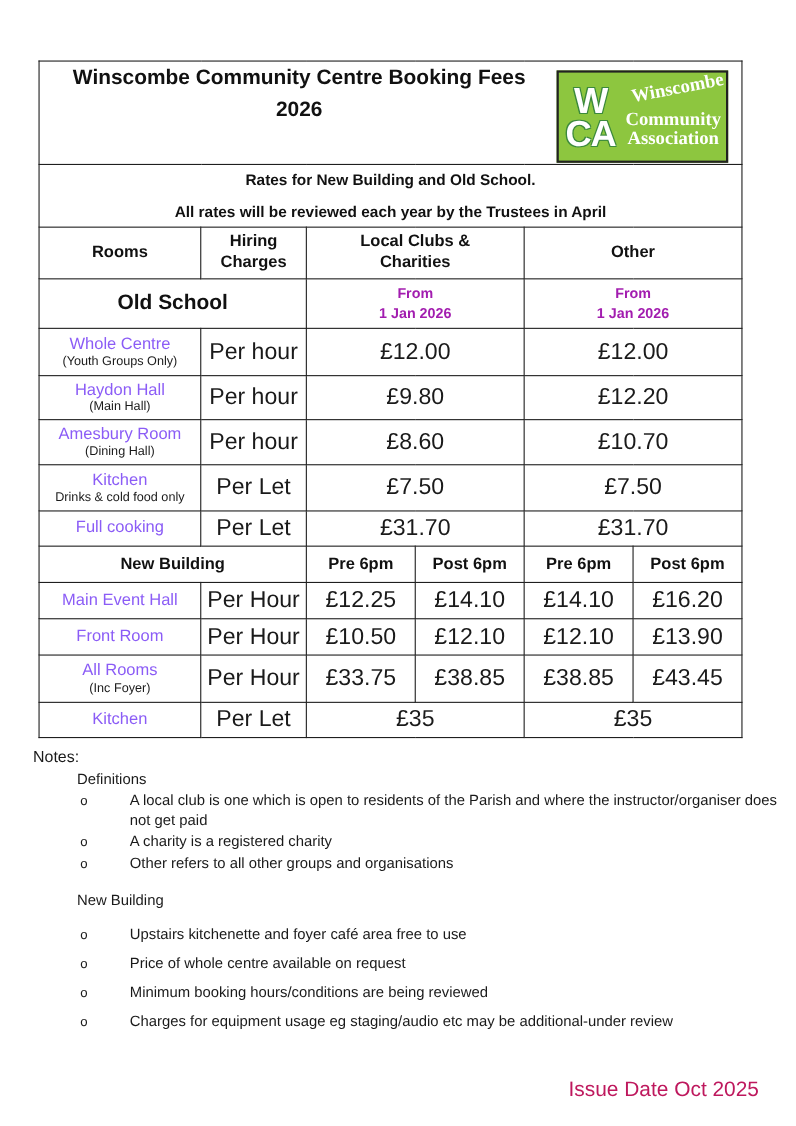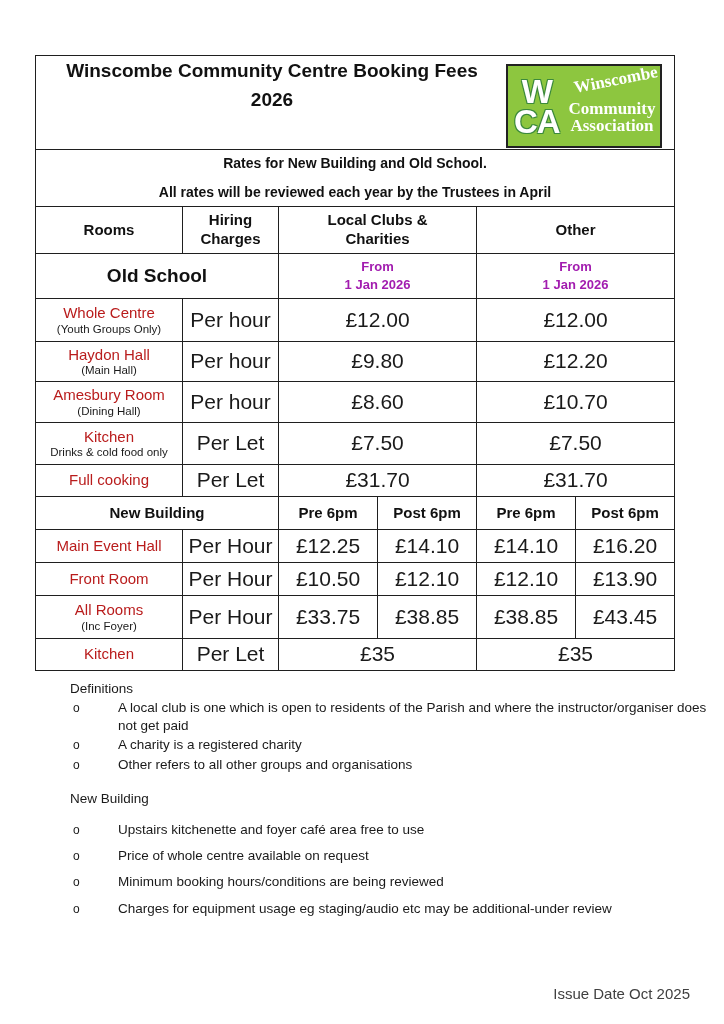--- a/index.html
+++ b/index.html
@@ -56,37 +56,37 @@
   }
   
   .intro-line{font-weight:bold;font-size:14px;color:#111;}
   .intro-line.first{margin-bottom:11px;}
   .col-head{font-weight:bold;font-size:15px;color:#111;}
   .col-head-narrow{max-width:130px;margin:0 auto;}
   .section-label-old{font-weight:bold;font-size:19px;color:#111;}
   .section-label-new{font-weight:bold;font-size:15px;color:#111;}
   .from-block{font-weight:bold;font-size:13px;line-height:1.35;color:#a21caf;}
   .subcol-head{font-weight:bold;font-size:15px;color:#111;}
-  .room-name{font-size:15px;color:#b91c1c;}
+  .room-name{font-size:15px;color:#8b5cf6;}
   .room-sub{font-size:11.5px;color:#1a1a1a;line-height:1.15;}
   .charge,.price{font-size:21px;color:#1a1a1a;}
   
   .notes{margin:10px 0 0 30px;font-size:13.5px;color:#1a1a1a;}
   .notes-heading{font-size:14.5px;}
   .notes-inner{margin-left:40px;margin-top:4px;}
   .notes-subheading{margin:2px 0 3px 0;}
   .nb-subheading{margin:17px 0 15px 0;}
   .bullet{display:flex;align-items:flex-start;margin:1px 0;}
   .bullet.spaced{margin:0 0 8px 0;}
   .bullet .marker{flex:0 0 45px;font-size:12px;padding-left:3px;line-height:1.5;}
   .bullet .btext{flex:0 1 auto;max-width:595px;line-height:1.35;}
   
   .issue-date{
     position:absolute;right:34px;bottom:22px;
-    font-size:15px;color:#404040;
+    font-size:19px;color:#be185d;
   }
 </style>
 </head>
 <body>
 
 <div class="doc">
 
   <table class="fees">
     <colgroup>
       <col style="width:147px">
@@ -268,20 +268,21 @@
             <div class="room-name">Kitchen</div>
           </td>
       <td><span class="charge">Per Let</span></td>
       <td colspan="2"><span class="price">£35</span></td>
       <td colspan="2"><span class="price">£35</span></td>
     </tr>
   </tbody>
     </table>
 
   <div class="notes">
+    <div class="notes-heading">Notes:</div>
     <div class="notes-inner">
       <div class="notes-subheading">Definitions</div>
 
       <div class="bullet">
         <span class="marker">o</span>
         <span class="btext">A local club is one which is open to residents of the Parish and where the instructor/organiser does not get paid</span>
       </div>
       <div class="bullet">
         <span class="marker">o</span>
         <span class="btext">A charity is a registered charity</span>

